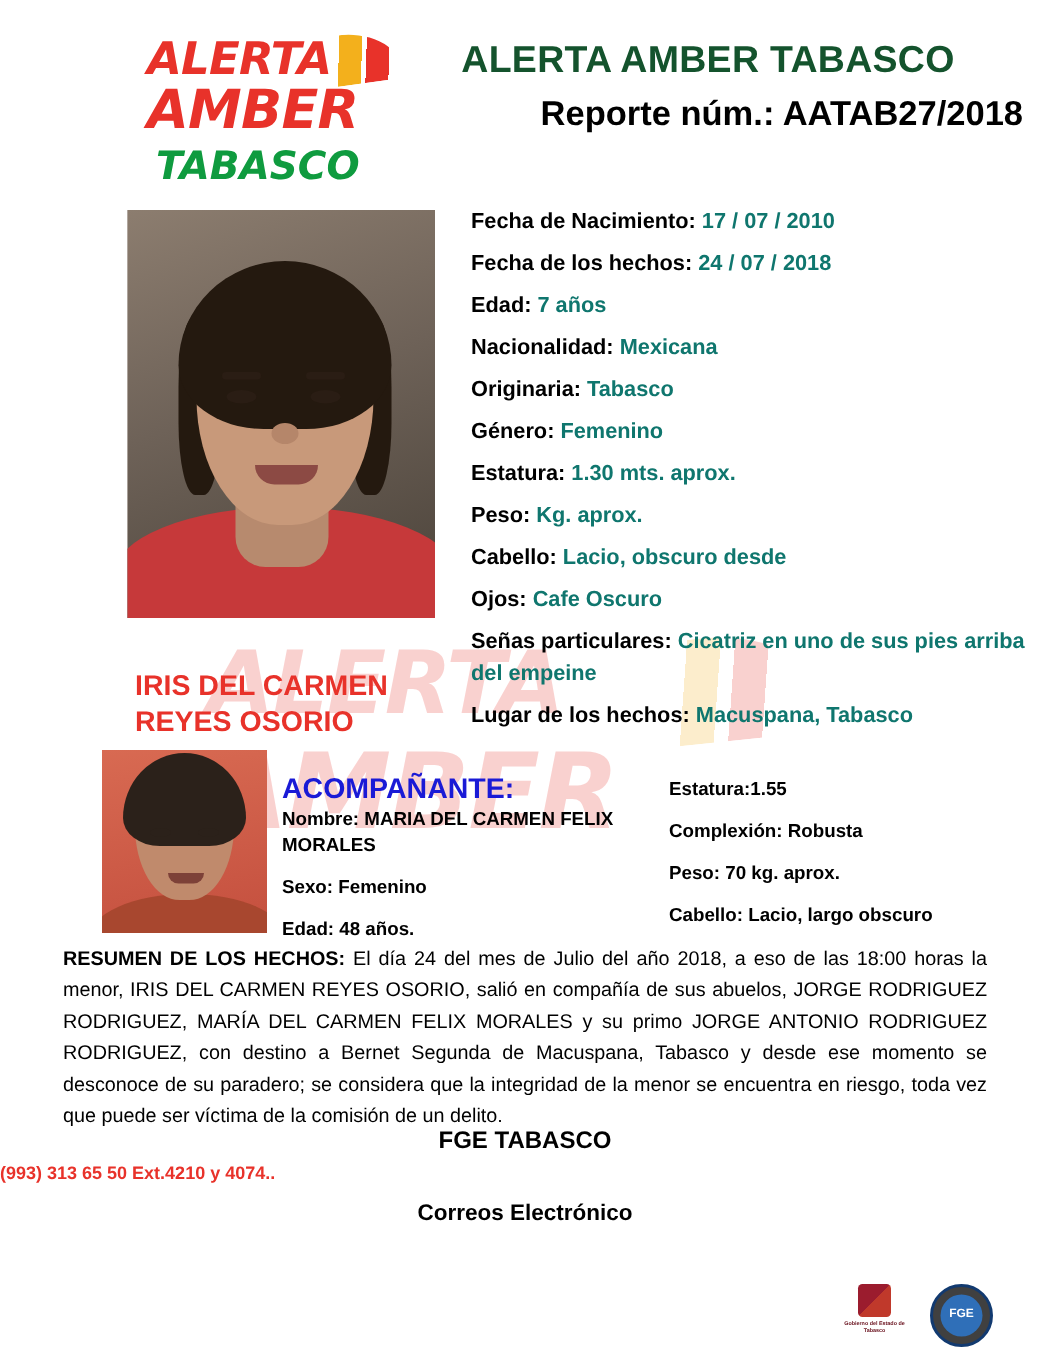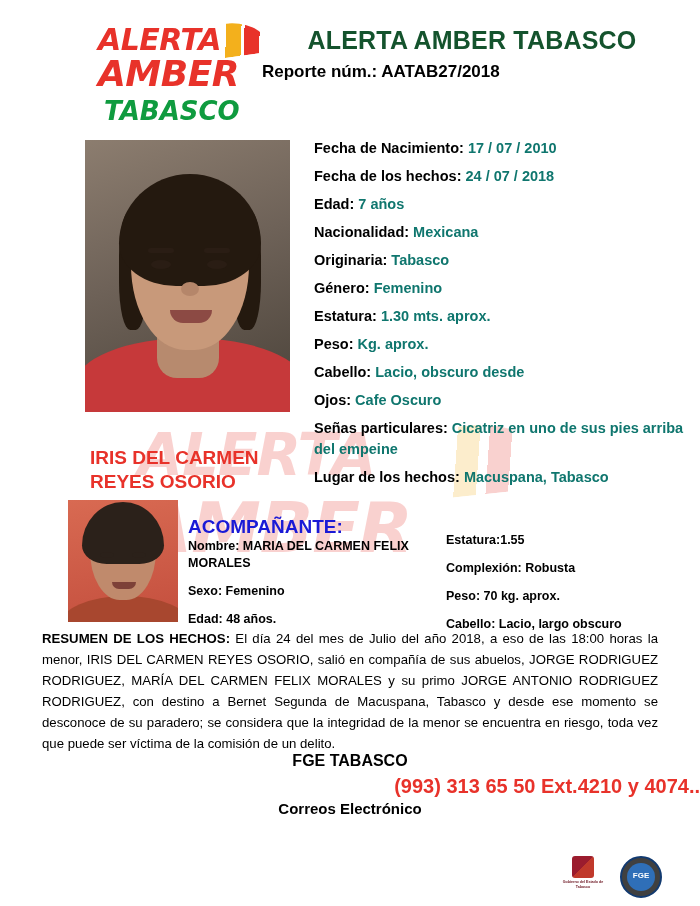--- a/index.html
+++ b/index.html
@@ -133,22 +133,22 @@
     font-size: 25px;
     font-weight: bold;
     color: #14532d;
     letter-spacing: 0.2px;
   }
   .header-report {
     position: absolute;
     left: 262px;
     top: 62px;
     width: 420px;
-    text-align: left;
-    font-size: 17px;
+    text-align: right;
+    font-size: 23px;
     font-weight: bold;
     color: #000;
   }
 
   
   .child-photo {
     position: absolute;
     left: 85px;
     top: 140px;
     width: 205px;
@@ -374,21 +374,21 @@
     font-weight: bold;
     color: #1a1ad6;
   }
   .comp-row {
     font-size: 12.5px;
     line-height: 17px;
     margin-bottom: 11px;
     color: #000;
     font-weight: bold;
   }
-  .comp-row.spacer-top { margin-top: 16px; }
+  .comp-row.spacer-top { margin-top: 2px; }
 
   
   .summary {
     position: absolute;
     left: 42px;
     top: 628px;
     width: 616px;
     font-size: 13.2px;
     line-height: 21px;
     text-align: justify;
@@ -407,22 +407,22 @@
     font-size: 16px;
     font-weight: bold;
     color: #000;
     z-index: 2;
   }
   .footer-phone {
     position: absolute;
     left: 0;
     top: 775px;
     width: 700px;
-    text-align: right;
-    font-size: 20px;
+    text-align: left;
+    font-size: 12px;
     font-weight: bold;
     color: #e8322a;
     z-index: 2;
   }
   .footer-mail {
     position: absolute;
     left: 0;
     top: 800px;
     width: 700px;
     text-align: center;

